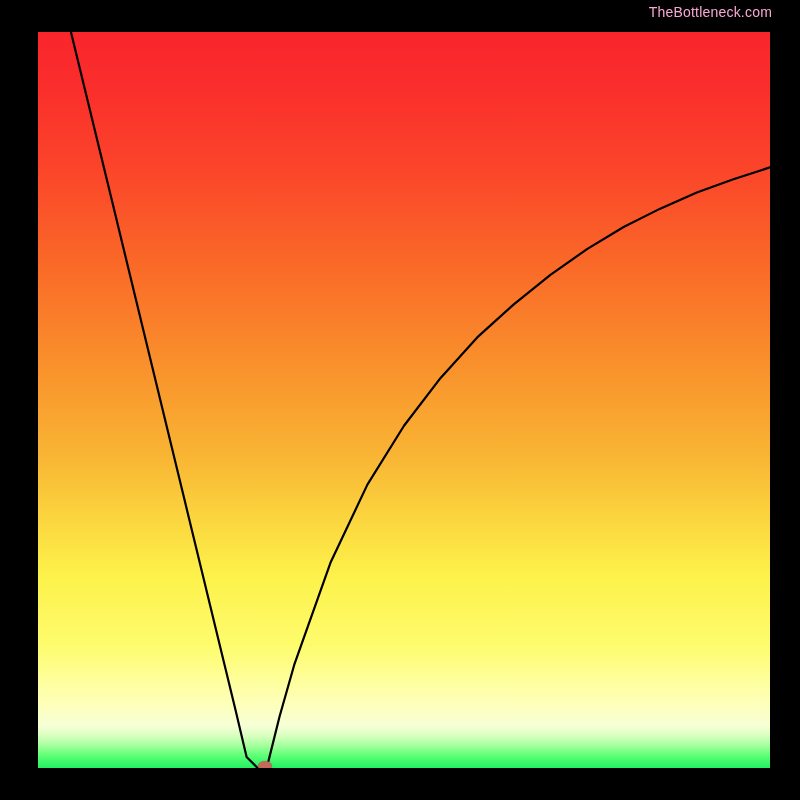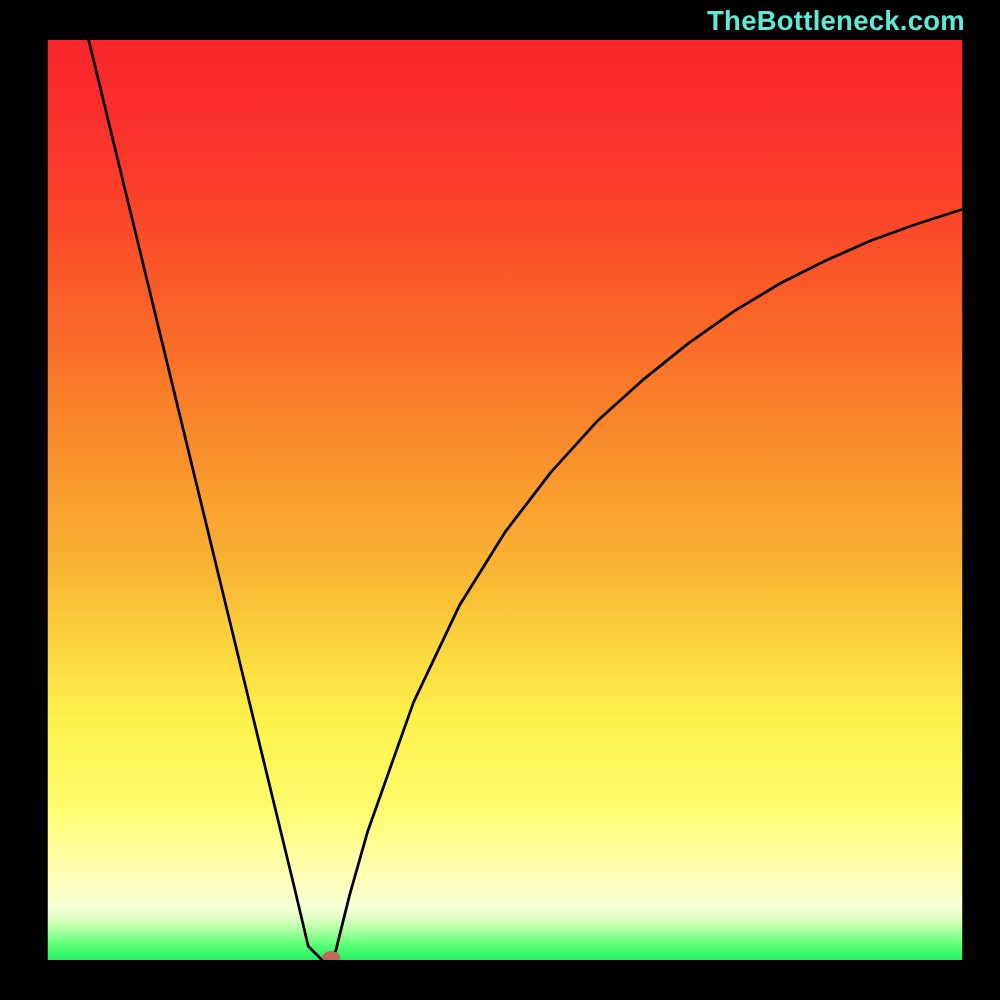--- a/index.html
+++ b/index.html
@@ -14,23 +14,23 @@
   .frame {
     position: relative;
     width: 800px;
     height: 800px;
     background: #000;
   }
   .watermark {
     position: absolute;
     top: 4px;
     right: 28px;
-    color: #5eead4;
-    font-size: 22px;
-    font-weight: 700;
+    color: #f9a8d4;
+    font-size: 14px;
+    font-weight: 400;
     letter-spacing: 0.2px;
     z-index: 4;
   }
   .plot-area {
     position: absolute;
     left: 38px;
     top: 32px;
     width: 732px;
     height: 736px;
     overflow: hidden;

